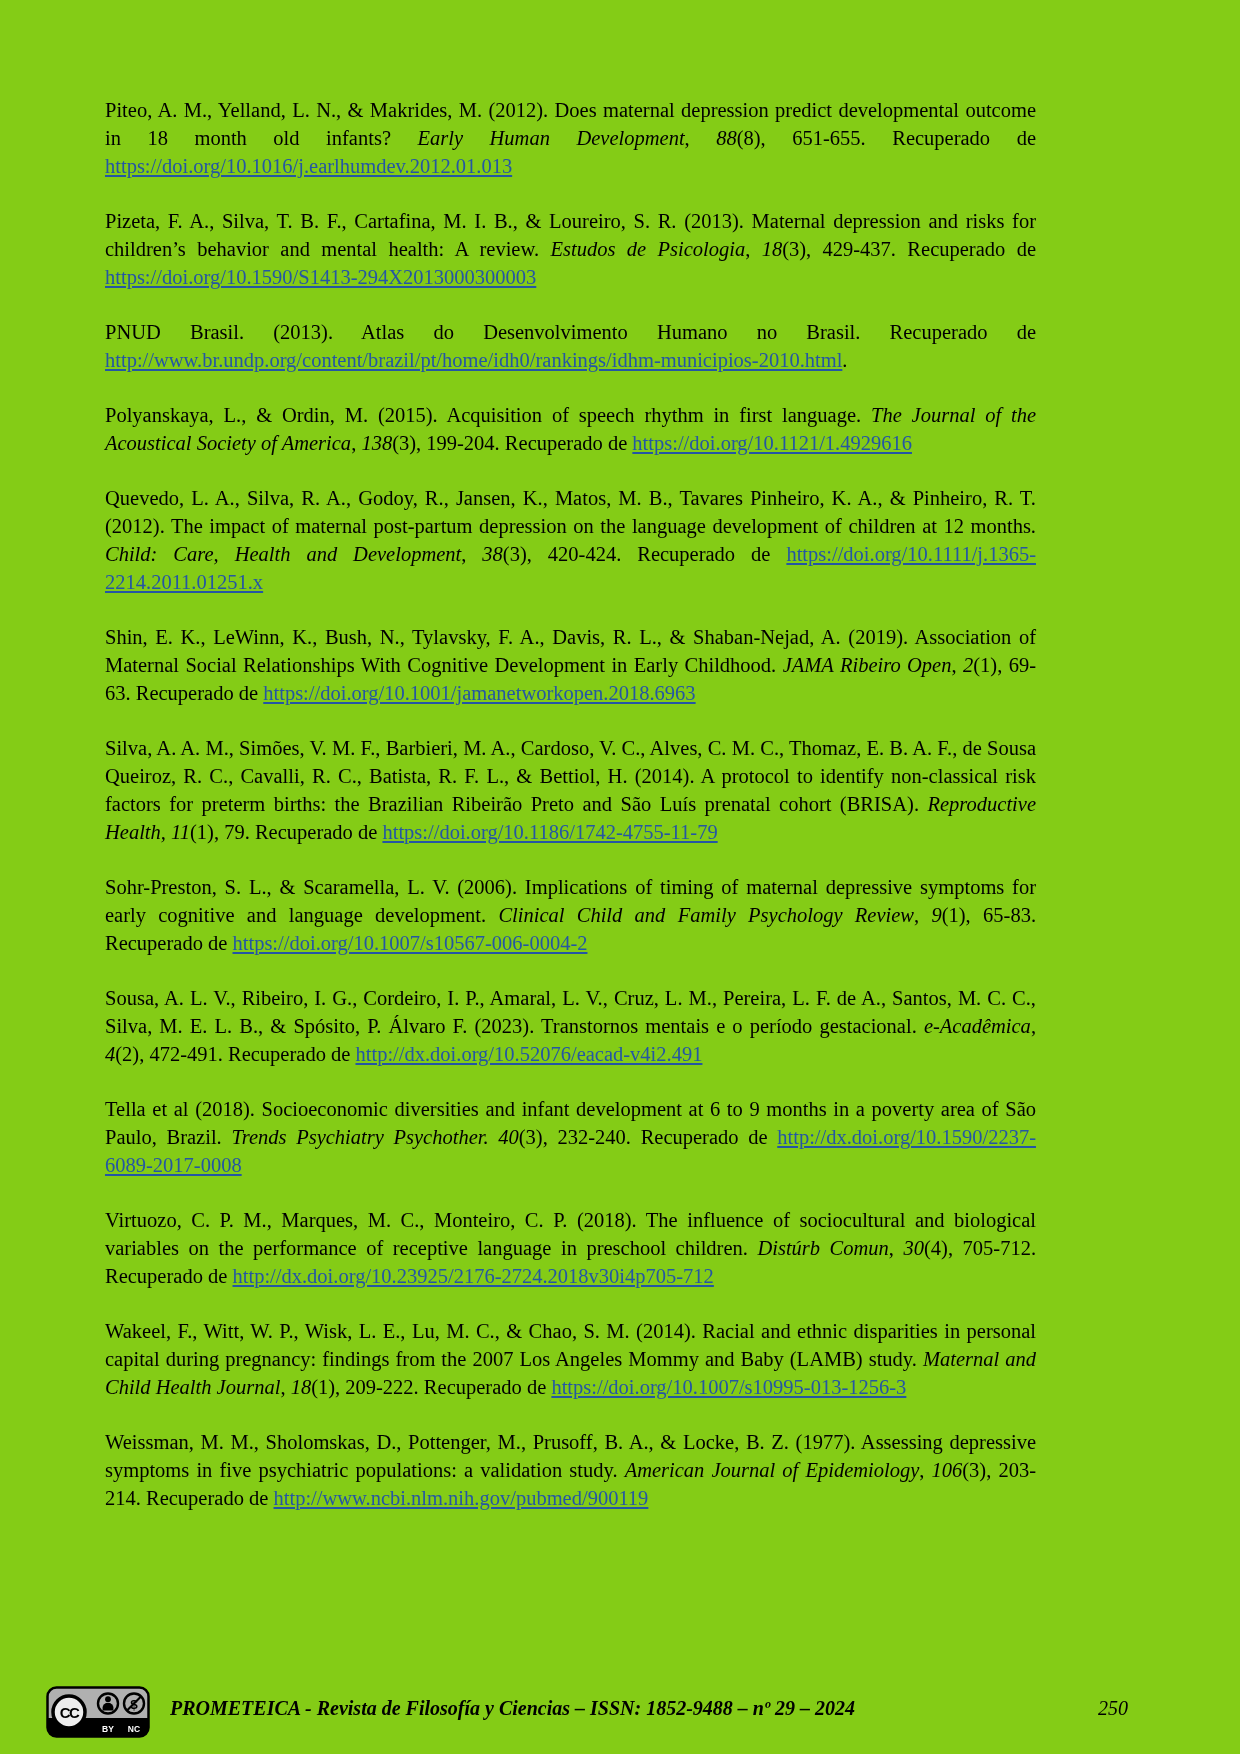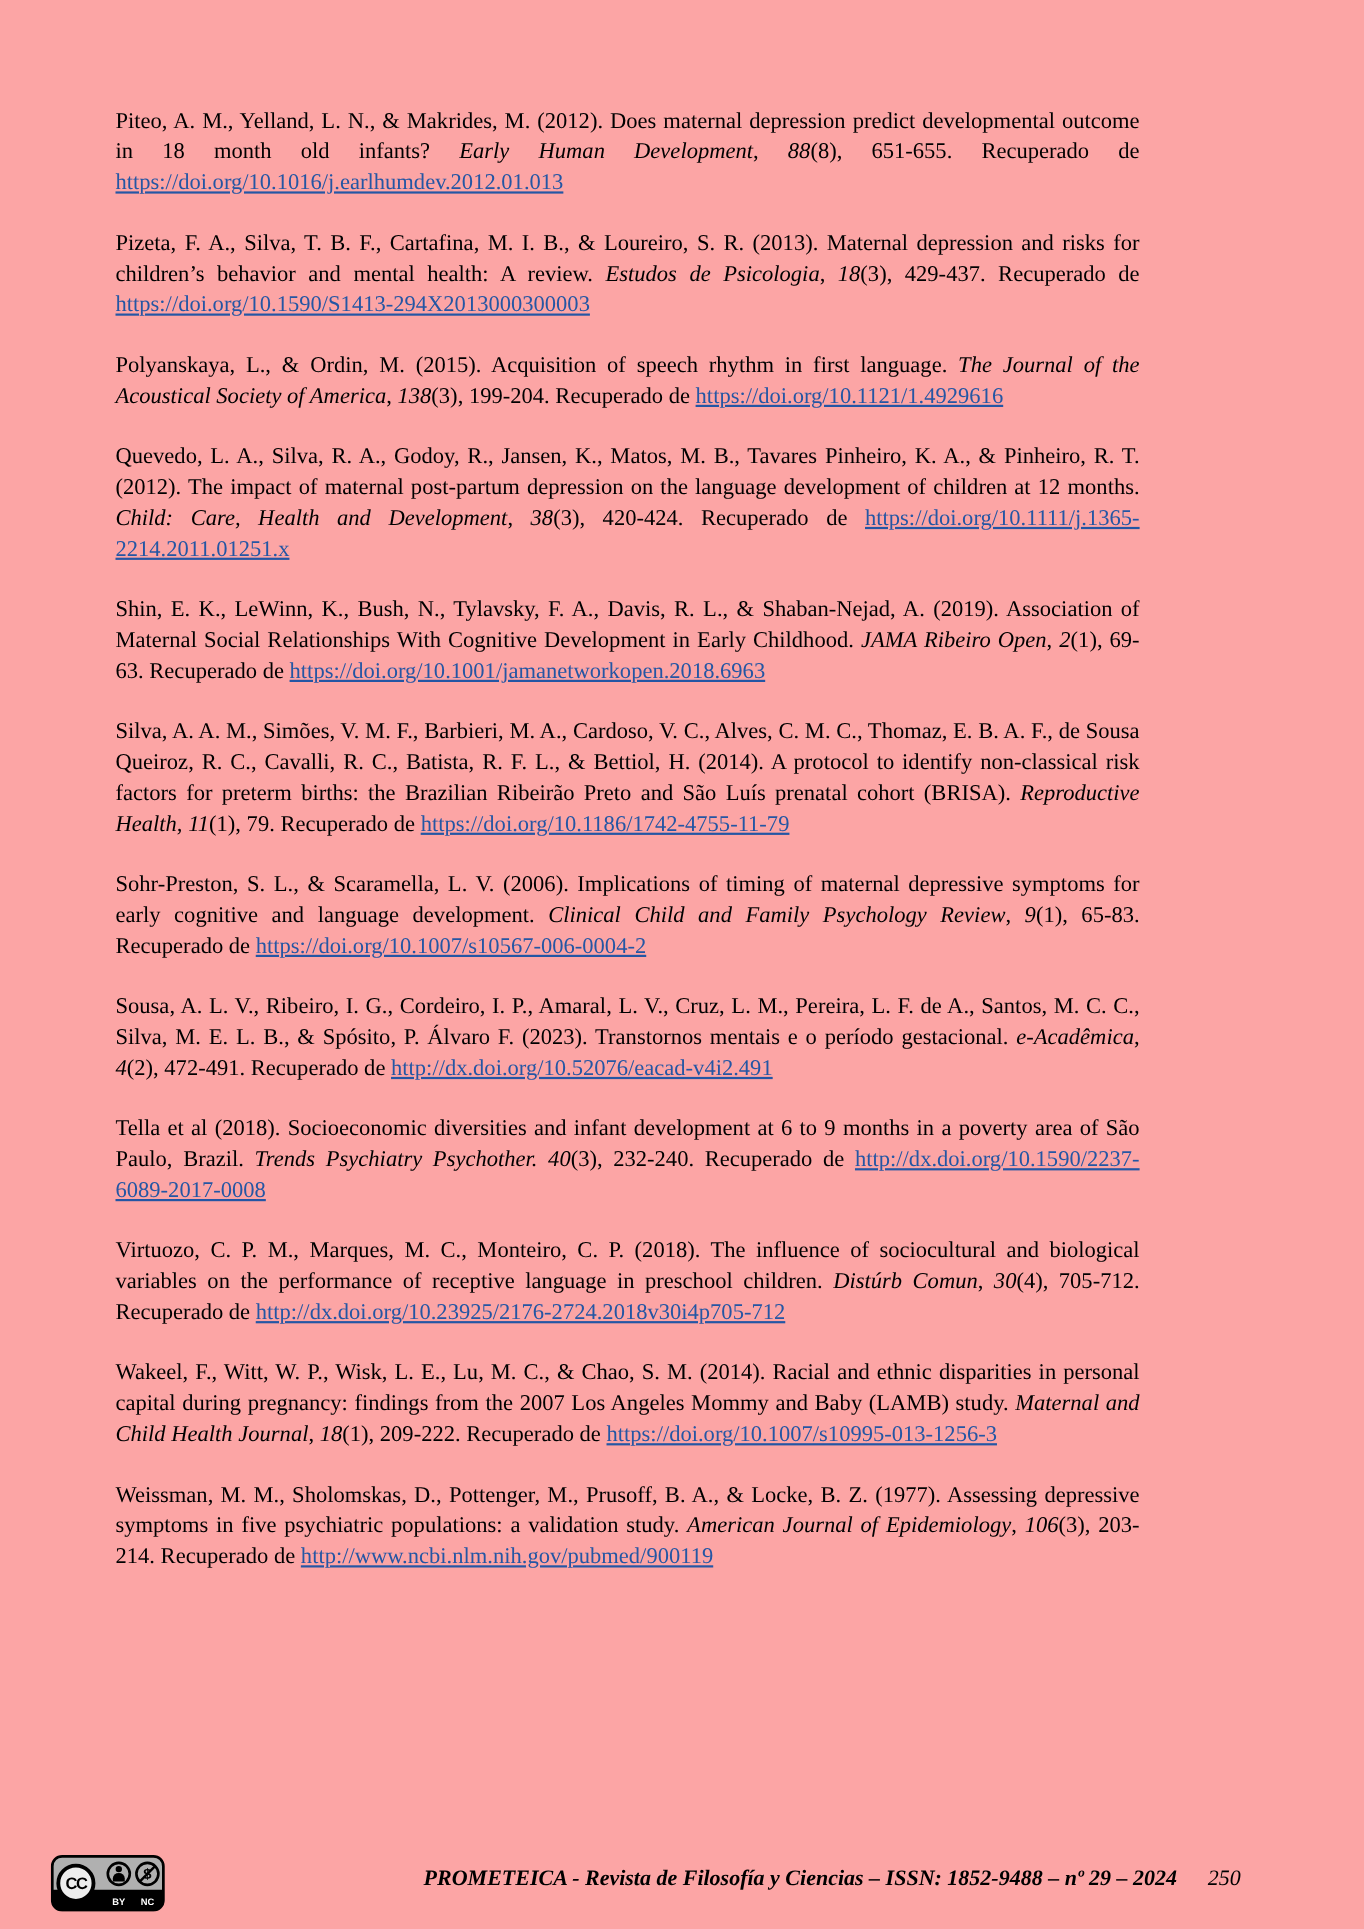--- a/index.html
+++ b/index.html
@@ -4,21 +4,21 @@
 <style>
   html, body {
     margin: 0;
     padding: 0;
     background: #ffffff;
   }
   .page {
     position: relative;
     width: 1240px;
     height: 1754px;
-    background: #fca5a5;
+    background: #84cc16;
     overflow: hidden;
     font-family: "Liberation Serif", serif;
     color: #000000;
   }
   .references {
     position: absolute;
     left: 105px;
     top: 96px;
     width: 931px;
   }
@@ -50,21 +50,21 @@
     top: 6px;
     width: 104px;
     height: 52px;
     cursor: pointer;
   }
   .journal-line {
     position: absolute;
     left: 170px;
     right: 170px;
     top: 17px;
-    text-align: right;
+    text-align: left;
     font-weight: bold;
     font-style: italic;
     font-size: 20px;
     white-space: nowrap;
   }
   .page-number {
     position: absolute;
     left: 1098px;
     top: 17px;
     font-weight: normal;
@@ -73,20 +73,21 @@
   }
 </style>
 </head>
 <body>
 
 <div class="page">
 
   <div class="references">
       <p class="ref"><span>Piteo, A. M., Yelland, L. N., &amp; Makrides, M. (2012). Does maternal depression predict developmental outcome in 18 month old infants? </span><i>Early Human Development</i><span>, </span><i>88</i><span>(8), 651-655. Recuperado de </span><a class="ref-link">https://doi.org/10.1016/j.earlhumdev.2012.01.013</a></p>
       <p class="ref"><span>Pizeta, F. A., Silva, T. B. F., Cartafina, M. I. B., &amp; Loureiro, S. R. (2013). Maternal depression and risks for children’s behavior and mental health: A review. </span><i>Estudos de Psicologia</i><span>, </span><i>18</i><span>(3), 429-437. Recuperado de </span><a class="ref-link">https://doi.org/10.1590/S1413-294X2013000300003</a></p>
+      <p class="ref"><span>PNUD Brasil. (2013). Atlas do Desenvolvimento Humano no Brasil. Recuperado de </span><a class="ref-link">http://www.br.undp.org/content/brazil/pt/home/idh0/rankings/idhm-municipios-2010.html</a><span>.</span></p>
       <p class="ref"><span>Polyanskaya, L., &amp; Ordin, M. (2015). Acquisition of speech rhythm in first language. </span><i>The Journal of the Acoustical Society of America</i><span>, </span><i>138</i><span>(3), 199-204. Recuperado de </span><a class="ref-link">https://doi.org/10.1121/1.4929616</a></p>
       <p class="ref"><span>Quevedo, L. A., Silva, R. A., Godoy, R., Jansen, K., Matos, M. B., Tavares Pinheiro, K. A., &amp; Pinheiro, R. T. (2012). The impact of maternal post-partum depression on the language development of children at 12 months. </span><i>Child: Care, Health and Development</i><span>, </span><i>38</i><span>(3), 420-424. Recuperado de </span><a class="ref-link">https://doi.org/10.1111/j.1365-2214.2011.01251.x</a></p>
       <p class="ref"><span>Shin, E. K., LeWinn, K., Bush, N., Tylavsky, F. A., Davis, R. L., &amp; Shaban-Nejad, A. (2019). Association of Maternal Social Relationships With Cognitive Development in Early Childhood. </span><i>JAMA Ribeiro Open</i><span>, </span><i>2</i><span>(1), 69-63. Recuperado de </span><a class="ref-link">https://doi.org/10.1001/jamanetworkopen.2018.6963</a></p>
       <p class="ref"><span>Silva, A. A. M., Simões, V. M. F., Barbieri, M. A., Cardoso, V. C., Alves, C. M. C., Thomaz, E. B. A. F., de Sousa Queiroz, R. C., Cavalli, R. C., Batista, R. F. L., &amp; Bettiol, H. (2014). A protocol to identify non-classical risk factors for preterm births: the Brazilian Ribeirão Preto and São Luís prenatal cohort (BRISA). </span><i>Reproductive Health, 11</i><span>(1), 79. Recuperado de </span><a class="ref-link">https://doi.org/10.1186/1742-4755-11-79</a></p>
       <p class="ref"><span>Sohr-Preston, S. L., &amp; Scaramella, L. V. (2006). Implications of timing of maternal depressive symptoms for early cognitive and language development. </span><i>Clinical Child and Family Psychology Review</i><span>, </span><i>9</i><span>(1), 65-83. Recuperado de </span><a class="ref-link">https://doi.org/10.1007/s10567-006-0004-2</a></p>
       <p class="ref"><span>Sousa, A. L. V., Ribeiro, I. G., Cordeiro, I. P., Amaral, L. V., Cruz, L. M., Pereira, L. F. de A., Santos, M. C. C., Silva, M. E. L. B., &amp; Spósito, P. Álvaro F. (2023). Transtornos mentais e o período gestacional. </span><i>e-Acadêmica</i><span>, </span><i>4</i><span>(2), 472-491. Recuperado de </span><a class="ref-link">http://dx.doi.org/10.52076/eacad-v4i2.491</a></p>
       <p class="ref"><span>Tella et al (2018). Socioeconomic diversities and infant development at 6 to 9 months in a poverty area of São Paulo, Brazil. </span><i>Trends Psychiatry Psychother.</i><span> </span><i>40</i><span>(3), 232-240. Recuperado de </span><a class="ref-link">http://dx.doi.org/10.1590/2237-6089-2017-0008</a></p>
       <p class="ref"><span>Virtuozo, C. P. M., Marques, M. C., Monteiro, C. P. (2018). The influence of sociocultural and biological variables on the performance of receptive language in preschool children. </span><i>Distúrb Comun</i><span>, </span><i>30</i><span>(4), 705-712. Recuperado de </span><a class="ref-link">http://dx.doi.org/10.23925/2176-2724.2018v30i4p705-712</a></p>
       <p class="ref"><span>Wakeel, F., Witt, W. P., Wisk, L. E., Lu, M. C., &amp; Chao, S. M. (2014). Racial and ethnic disparities in personal capital during pregnancy: findings from the 2007 Los Angeles Mommy and Baby (LAMB) study. </span><i>Maternal and Child Health Journal</i><span>, </span><i>18</i><span>(1), 209-222. Recuperado de </span><a class="ref-link">https://doi.org/10.1007/s10995-013-1256-3</a></p>
       <p class="ref"><span>Weissman, M. M., Sholomskas, D., Pottenger, M., Prusoff, B. A., &amp; Locke, B. Z. (1977). Assessing depressive symptoms in five psychiatric populations: a validation study. </span><i>American Journal of Epidemiology</i><span>, </span><i>106</i><span>(3), 203-214. Recuperado de </span><a class="ref-link">http://www.ncbi.nlm.nih.gov/pubmed/900119</a></p>

